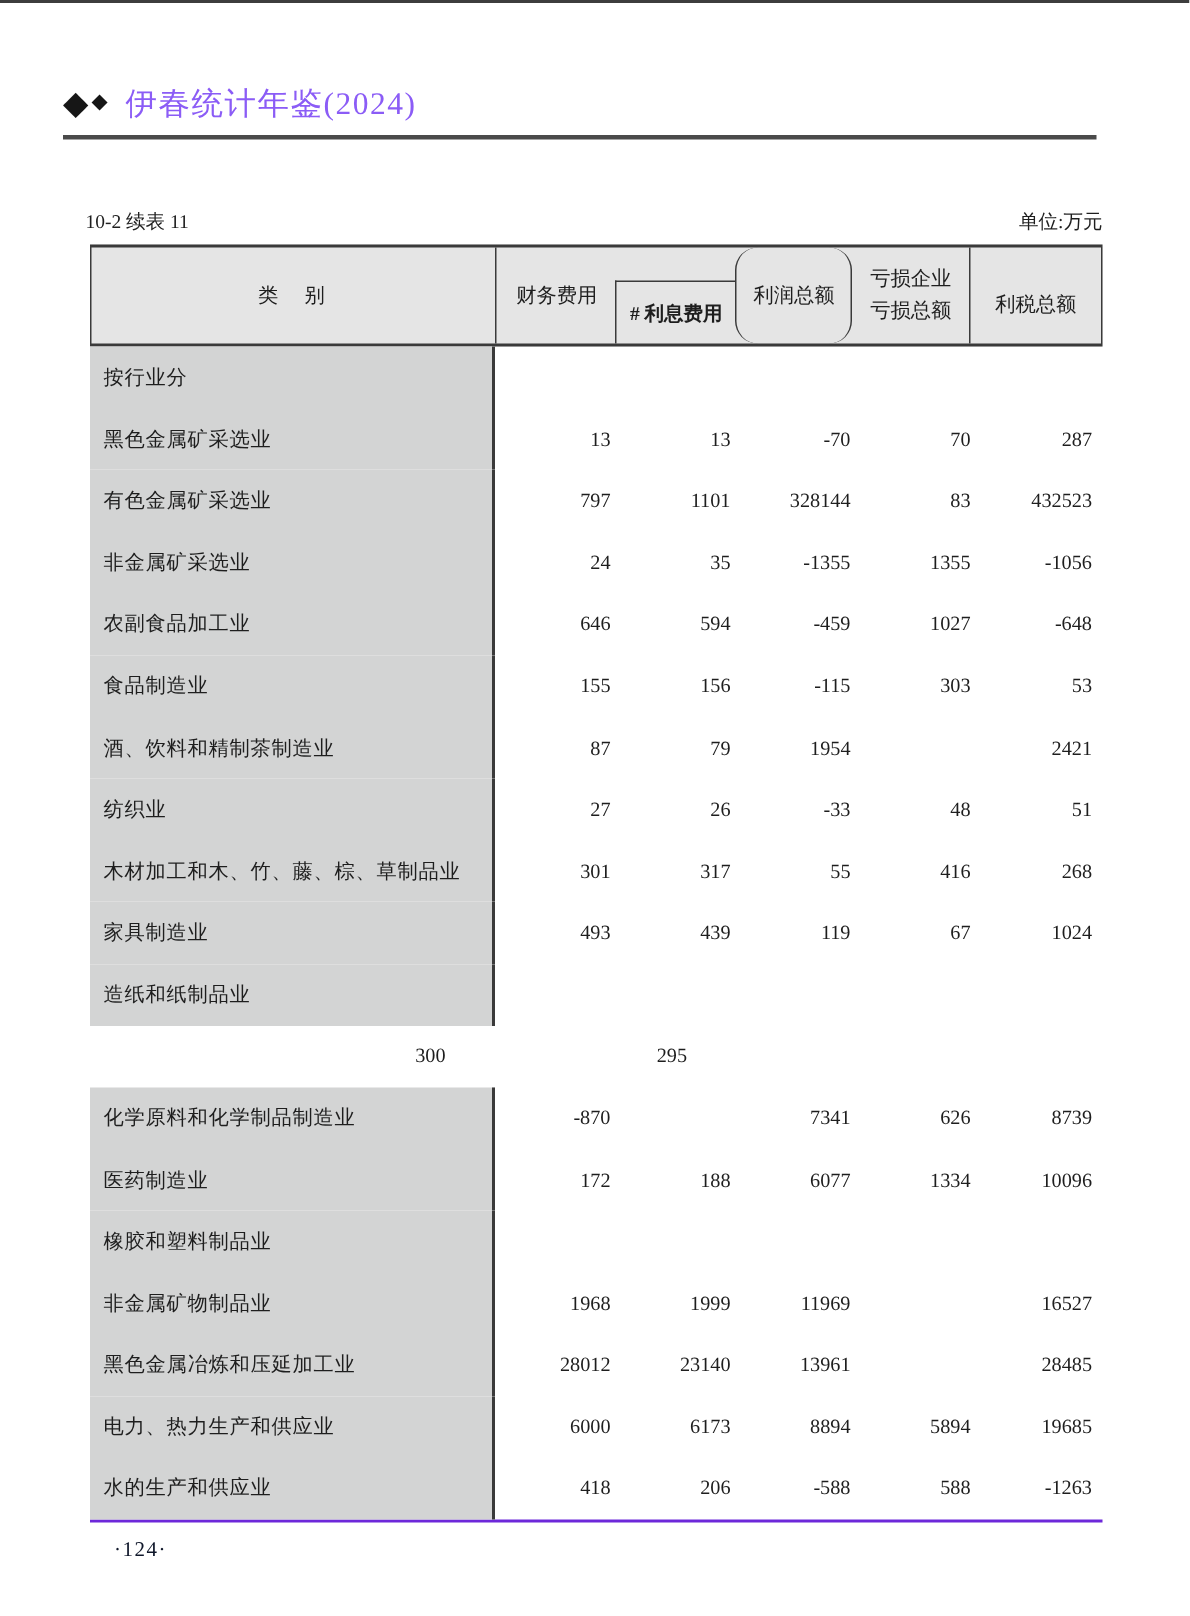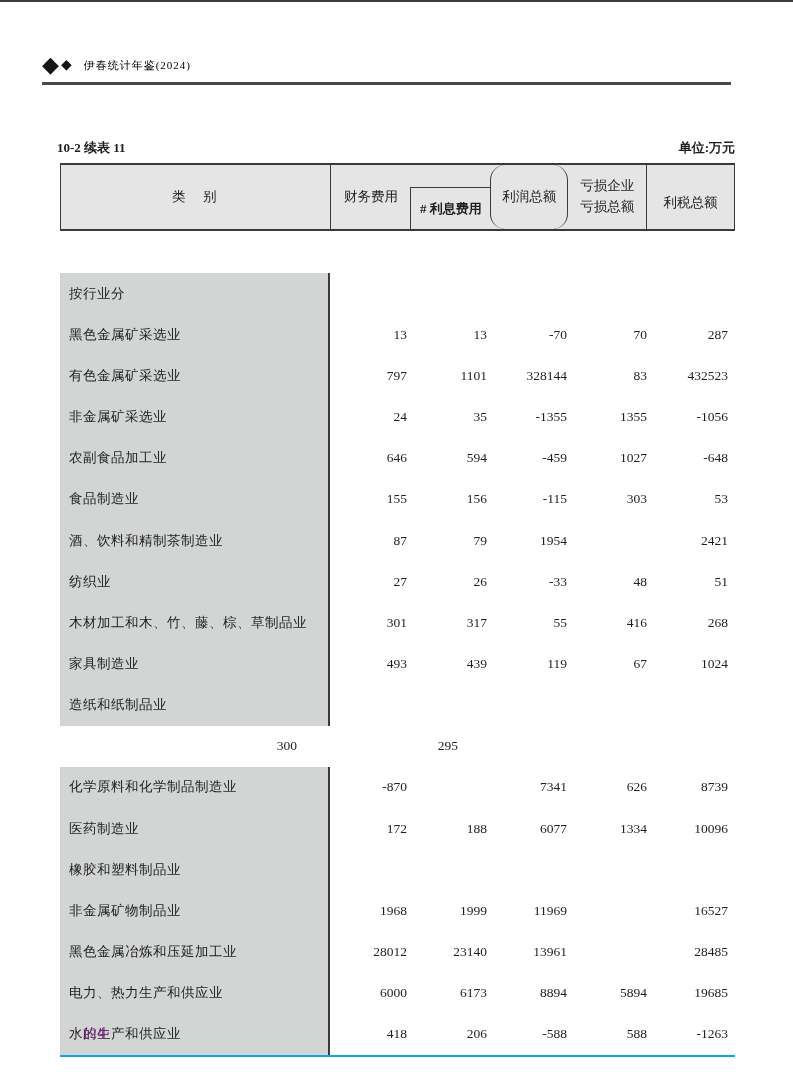--- a/index.html
+++ b/index.html
@@ -17,27 +17,26 @@
   }
   .book-header {
     position:absolute; left:42px; top:55px; width:689px;
     display:flex; align-items:center;
     border-bottom:3px solid #4a4a4a;
     padding-bottom:7px;
   }
   .diamond-lg { font-size:22px; line-height:20px; color:#161616; }
   .diamond-sm { font-size:14px; line-height:14px; color:#161616; margin-left:2px; }
   .book-title {
-    margin-left:12px; font-size:11px; letter-spacing:1px; color:#000000;
+    margin-left:12px; font-size:21px; letter-spacing:1px; color:#8b5cf6;
   }
   .caption-row {
     position:absolute; left:57px; top:139px; width:678px;
     display:flex; justify-content:space-between;
     font-size:13px;
-    font-weight:bold;
   }
   .stat-table {
     position:absolute; left:60px; top:163px; width:675px;
   }
   .thead {
     display:flex;
     height:64px;
     background:#e5e5e5;
     border-top:2px solid #3a3a3a;
     border-bottom:2px solid #3a3a3a;
@@ -62,21 +61,21 @@
     border-left:1px solid #3a3a3a;
     border-top:1px solid #3a3a3a;
     box-sizing:border-box;
     display:flex; align-items:center; justify-content:center;
     font-size:13px;
     font-weight:bold;
   }
   .h-profit { width:78px; border-left:1px solid #3a3a3a;border-radius:15px; }
   .h-loss { width:79px; flex-direction:column; line-height:1.55; }
   .h-tax { width:87px; border-right:none;margin-top:12px; }
-  .tbody { border-bottom:2px solid #0ea5e9;margin-top:42px; }
+  .tbody { border-bottom:2px solid #6d28d9; }
   .trow { display:flex; height:41.16px; }
   .cell-label {
     width:270px; box-sizing:border-box;
     background:#d3d4d4;
     border-right:2px solid #3a3a3a;
     display:flex; align-items:center;
     padding-left:9px;
     font-size:13.5px;
     letter-spacing:0.5px;
   }
@@ -85,21 +84,21 @@
     display:flex; align-items:center; justify-content:flex-end;
     font-size:13.5px;
   }
   .v0 { width:77px; }
   .v1 { width:80px; }
   .v2 { width:80px; }
   .v3 { width:80px; }
   .v4 { width:88px; padding-right:7px; }
   .page-number {
     position:absolute; left:76px; top:1026px;
-    font-size:14px; letter-spacing:1px; color:#a21caf;
+    font-size:14px; letter-spacing:1px; color:#0f172a;
   }
 </style>
 </head>
 <body>
 
 <div class="page">
 
   <div class="top-rule"></div>
 
   <div class="book-header">

